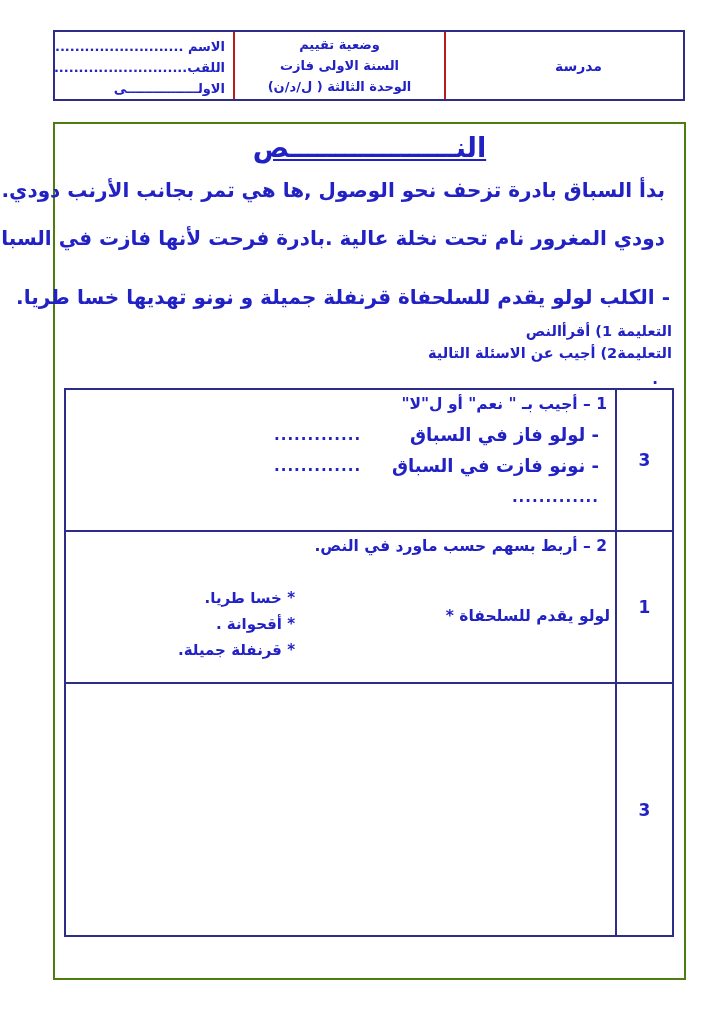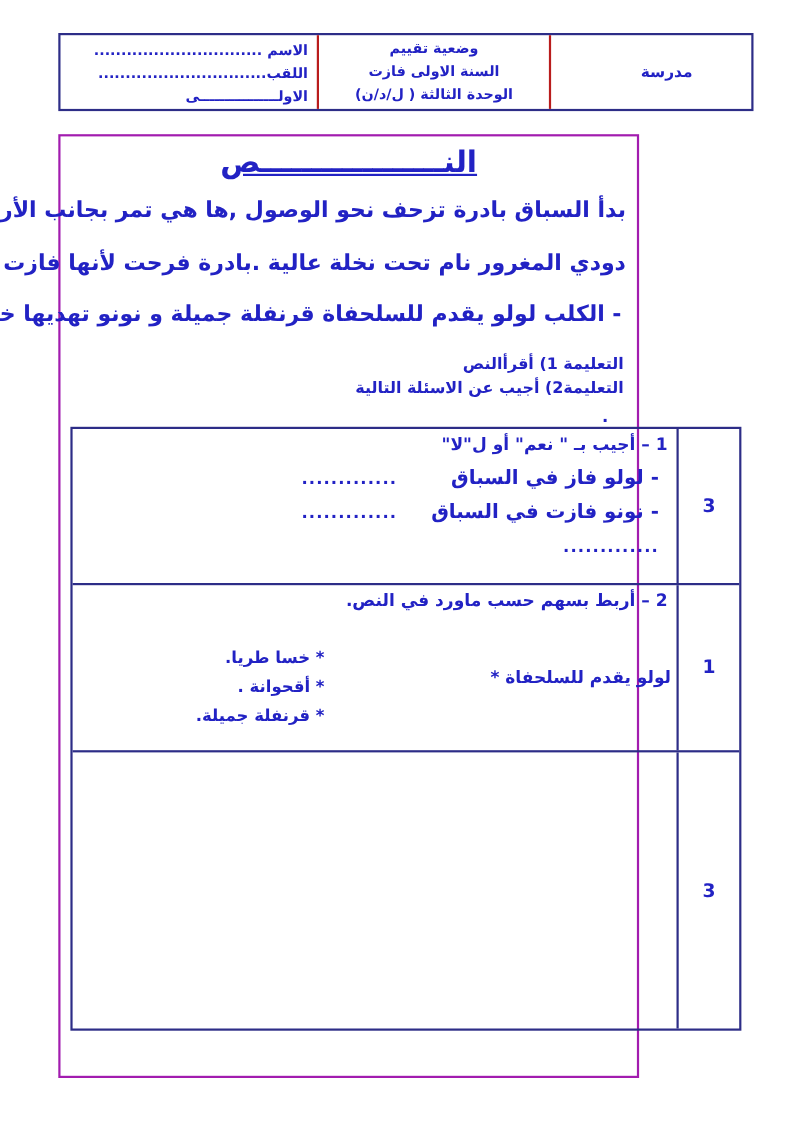--- a/index.html
+++ b/index.html
@@ -19,50 +19,50 @@
   
   .header-table {
     position:absolute; left:53px; top:30px;
     width:632px; height:71px;
     border:2px solid #2d2d87;
     display:flex; flex-direction:row;
   }
   .hcell { border-left:2px solid #b91c1c; overflow:hidden; }
   .hcell:last-child { border-left:none;justify-content:flex-end; }
   .hcell-school {
-    width:184px; display:flex; align-items:center; justify-content:center;
+    width:239px; display:flex; align-items:center; justify-content:center;
     font-size:14px;
     padding-left:28px;
   }
   .hcell-center {
     width:211px; display:flex; flex-direction:column;
     align-items:center; justify-content:center;
     font-size:13px; line-height:21px; text-align:center;
   }
   .hcell-names {
     flex:1; display:flex; flex-direction:column; justify-content:center;
     font-size:13px; line-height:21px;
     padding:0 8px; text-align:right; white-space:nowrap;
   }
   
   .outer-box {
     position:absolute; left:53px; top:122px;
-    width:528px; height:858px;
-    border:2px solid #a21caf;
+    width:633px; height:858px;
+    border:2px solid #4d7c0f;
   }
   .text-title {
     position:absolute; top:8px; left:0; width:100%;
     text-align:center; font-size:27px;
     text-decoration:underline;
     letter-spacing:1px;
   }
-  .pline { position:absolute; right:10px; white-space:nowrap; font-size:20px; }
+  .pline { position:absolute; right:19px; white-space:nowrap; font-size:20px; }
   .pline1 { top:54px; }
   .pline2 { top:102px; }
-  .pline3 { top:149px; right:14px; }
+  .pline3 { top:161px; right:14px; }
   .instructions {
     position:absolute; top:196px; right:12px;
     font-size:14.5px; line-height:22px; text-align:right;
   }
   .lone-dot { position:absolute; top:246px; right:26px; font-size:15px; }
   
   .qtable {
     position:absolute; left:9px; top:264px;
     width:610px; height:549px;
     border:2px solid #2d2d87;

